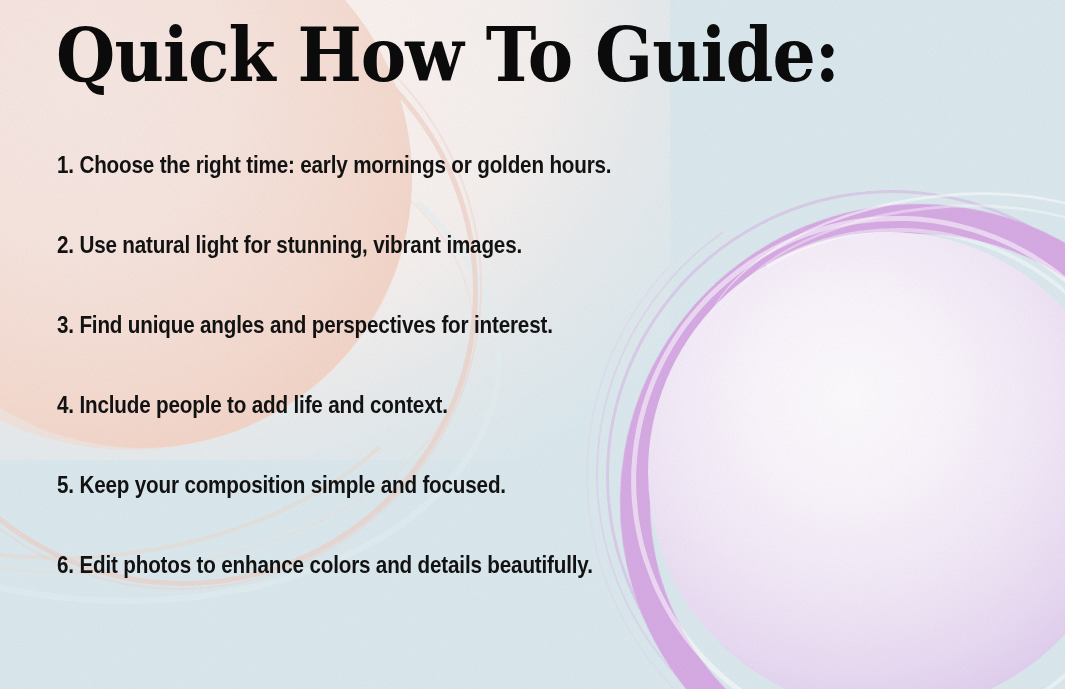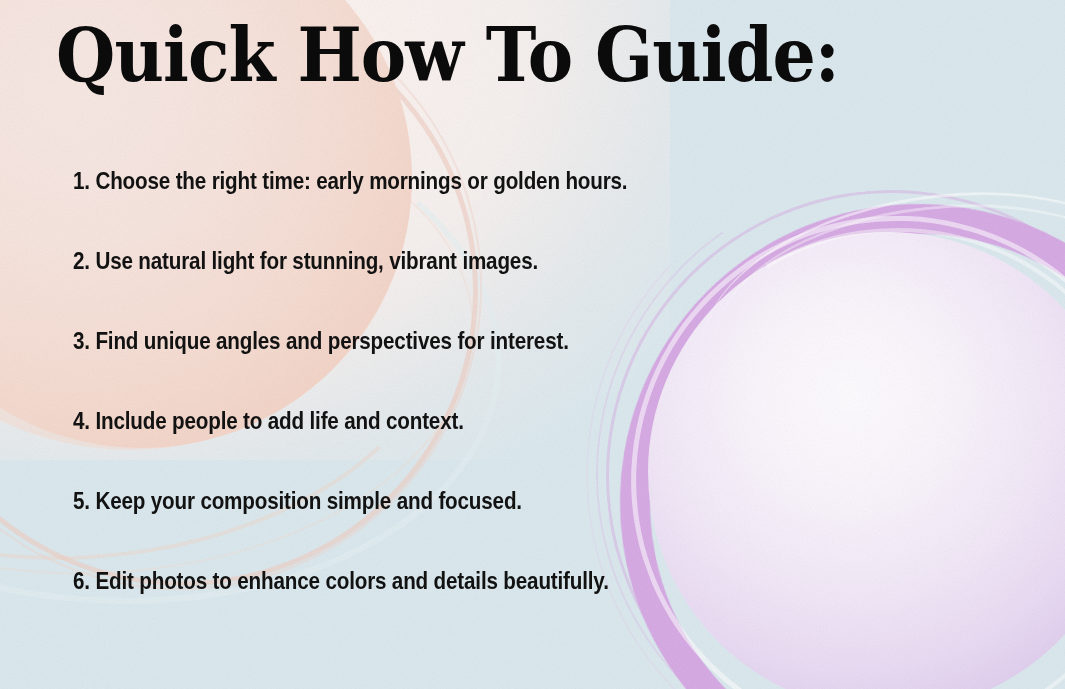--- a/index.html
+++ b/index.html
@@ -286,21 +286,21 @@
     transform: scaleX(0.92);
     transform-origin: left top;
     white-space: nowrap;
   }
 
   .list {
     position: absolute;
     left: 57px;
     top: 152px;
     width: 700px;
-    margin: 16px;
+    margin: 0;
     padding: 0;
     list-style: none;
   }
 
   .list-item {
     height: 80px;
     margin: 0;
     padding: 0;
     font-family: "Liberation Sans", sans-serif;
     font-weight: 700;

